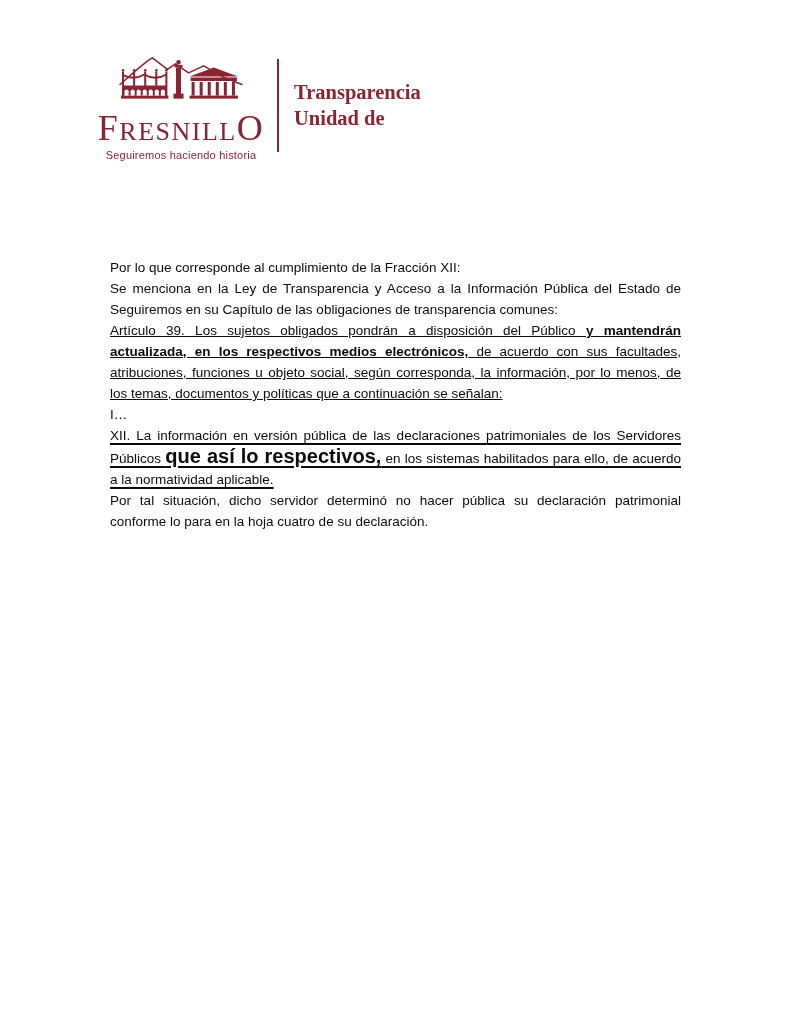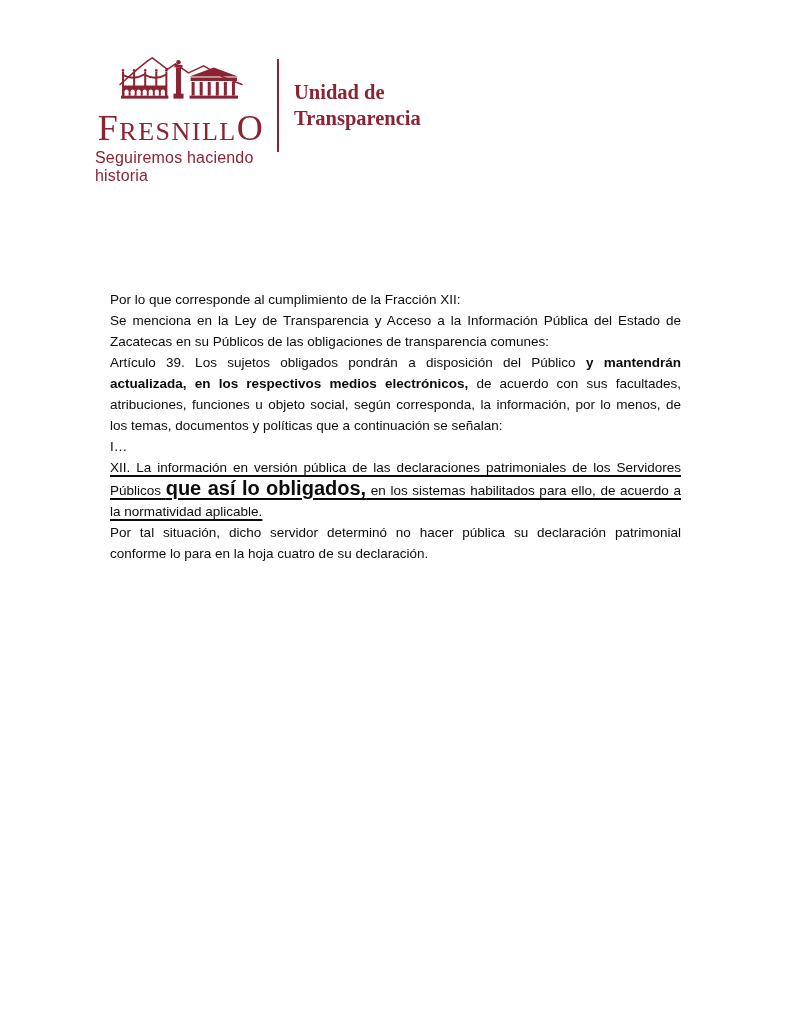--- a/index.html
+++ b/index.html
@@ -19,34 +19,34 @@
   
   .header { position: absolute; left: 95px; top: 56px; display: flex; }
   .logo-block { width: 172px; display: flex; flex-direction: column; align-items: center; color: var(--brand); }
   .logo-icon svg { display: block; width: 126px; height: 53px; }
   .brand-name {
     font-family: "Liberation Serif", serif;
     line-height: 1; letter-spacing: 1.5px; margin-top: 1px; white-space: nowrap;
   }
   .brand-cap { font-size: 36px; }
   .brand-mid { font-size: 26px; }
-  .tagline { font-size: 16px; margin-top: 3px; letter-spacing: 0.2px; }
+  .tagline { font-size: 11px; margin-top: 3px; letter-spacing: 0.2px; }
   .divider { width: 2px; height: 93px; background: var(--brand); margin-left: 10px; margin-top: 3px; }
   .unit-block {
     margin-left: 15px; padding-top: 23px;
     font-family: "Liberation Serif", serif; font-weight: 700;
     font-size: 20.5px; line-height: 26px; color: var(--brand);
   }
 
   
-  .content { position: absolute; left: 110px; top: 257px; width: 571px; margin-top: 32px; }
+  .content { position: absolute; left: 110px; top: 257px; width: 571px; }
   .content p { margin: 0; font-size: 13.5px; line-height: 21px; text-align: justify; }
   .p-intro  { text-align: left; margin-bottom: 39px; }
   .p-law    { margin-bottom: 12px; }
-  .p-art39  { margin-bottom: 13px; }
+  .p-art39  { margin-bottom: 13px; text-decoration: underline; }
   .p-item   { text-align: left; margin-bottom: 13px; }
   .p-frac12 {
     font-size: 17px; line-height: 27px;
     text-decoration: underline; text-underline-offset: 3px; text-decoration-thickness: 1.5px;
     margin-bottom: 38px;
   }
   .bold { font-weight: 700; }
   .bold-big { font-weight: 700; font-size: 20px; }
 </style>
 </head>
@@ -111,32 +111,32 @@
             <rect x="226" y="51" width="6" height="27"></rect>
             <rect x="142" y="78" width="96" height="6"></rect>
           </g>
         </svg>
       </span>
       <div class="brand-name"><span class="brand-cap">F</span><span class="brand-mid">RESNILL</span><span class="brand-cap">O</span></div>
       <div class="tagline">Seguiremos haciendo historia</div>
     </div>
     <div class="divider"></div>
     <div class="unit-block">
+      <div>Transparencia</div>
       <div>Unidad de</div>
-      <div>Transparencia</div>
     </div>
   </div>
 
   <div class="content">
     <p class="p-intro">Por lo que corresponde al cumplimiento de la Fracción XII:</p>
 
-    <p class="p-law">Se menciona en la Ley de Transparencia y Acceso a la Información Pública del Estado de Zacatecas en su Públicos de las obligaciones de transparencia comunes:</p>
+    <p class="p-law">Se menciona en la Ley de Transparencia y Acceso a la Información Pública del Estado de Seguiremos en su Capítulo de las obligaciones de transparencia comunes:</p>
 
     <p class="p-art39"><span>Artículo 39. Los sujetos obligados pondrán a disposición del Público </span><span class="bold">y mantendrán actualizada, en los respectivos medios electrónicos,</span><span> de acuerdo con sus facultades, atribuciones, funciones u objeto social, según corresponda, la información, por lo menos, de los temas, documentos y políticas que a continuación se señalan:</span></p>
 
     <p class="p-item">I…</p>
 
-    <p class="p-frac12"><span>XII. La información en versión pública de las declaraciones patrimoniales de los Servidores Públicos </span><span class="bold-big">que así lo obligados,</span><span> en los sistemas habilitados para ello, de acuerdo a la normatividad aplicable.</span></p>
+    <p class="p-frac12"><span>XII. La información en versión pública de las declaraciones patrimoniales de los Servidores Públicos </span><span class="bold-big">que así lo respectivos,</span><span> en los sistemas habilitados para ello, de acuerdo a la normatividad aplicable.</span></p>
 
     <p class="p-closing">Por tal situación, dicho servidor determinó no hacer pública su declaración patrimonial conforme lo para en la hoja cuatro de su declaración.</p>
   </div>
 
 </div>
 
 </body></html>

